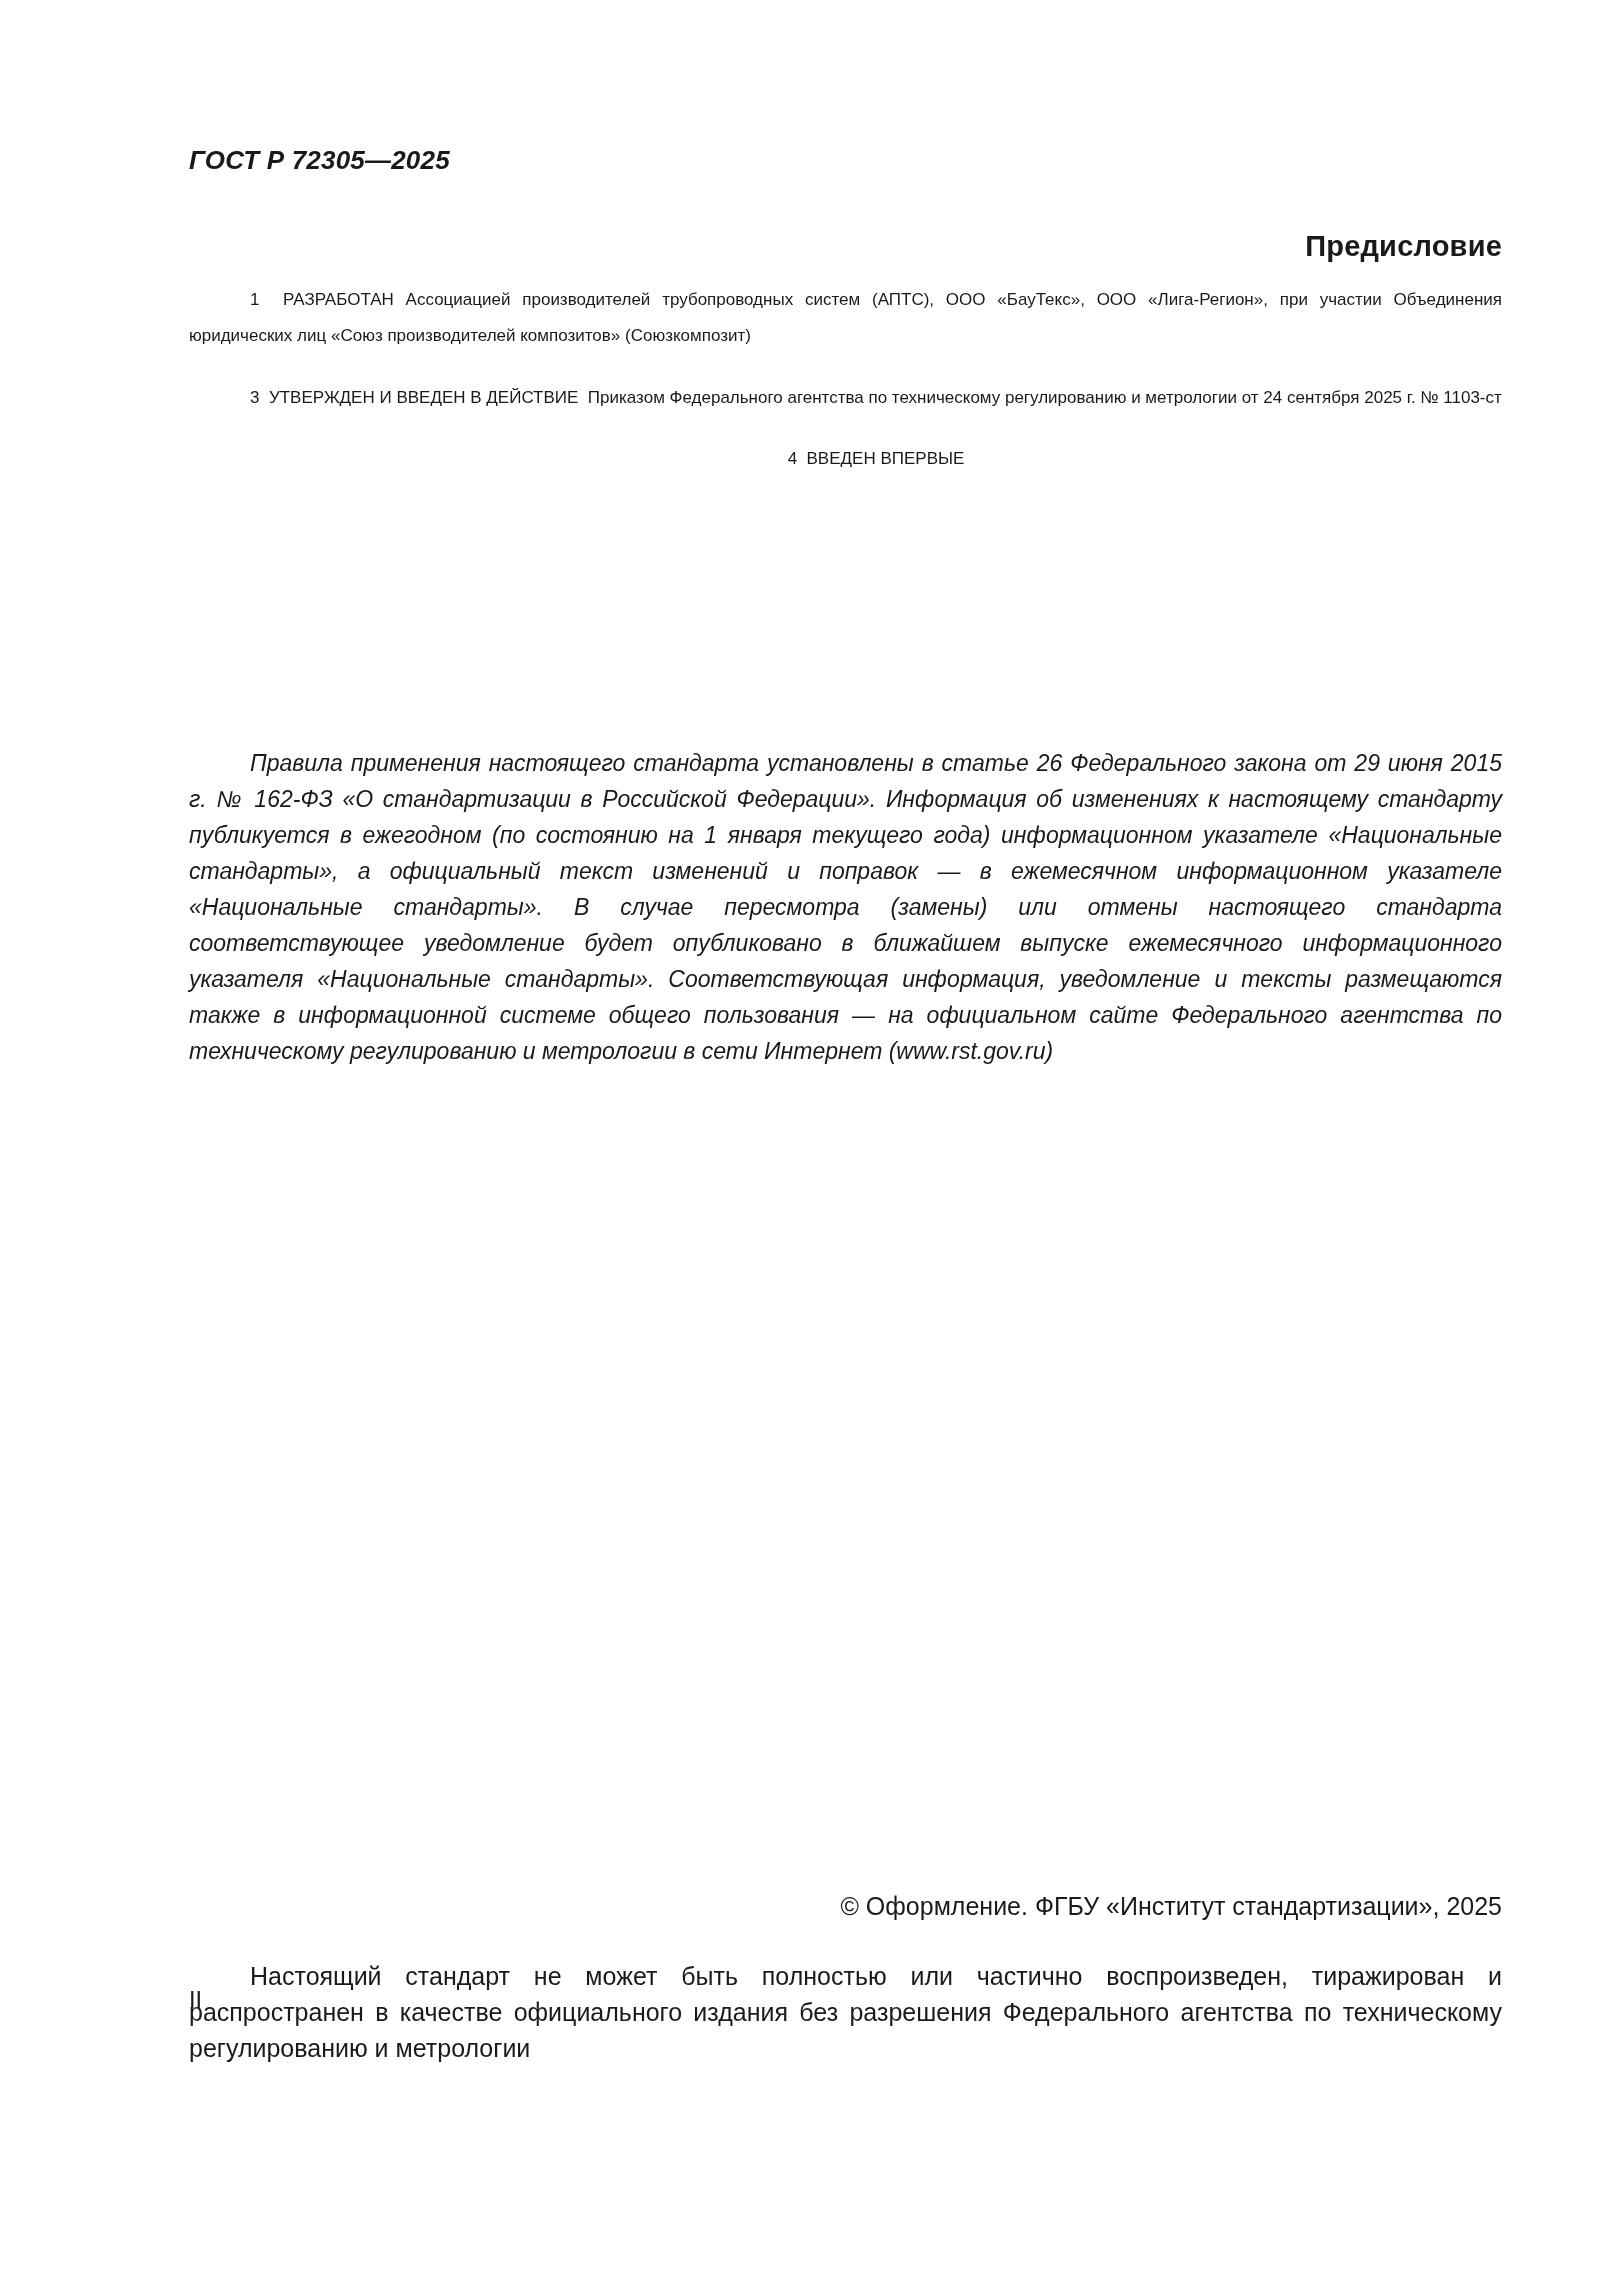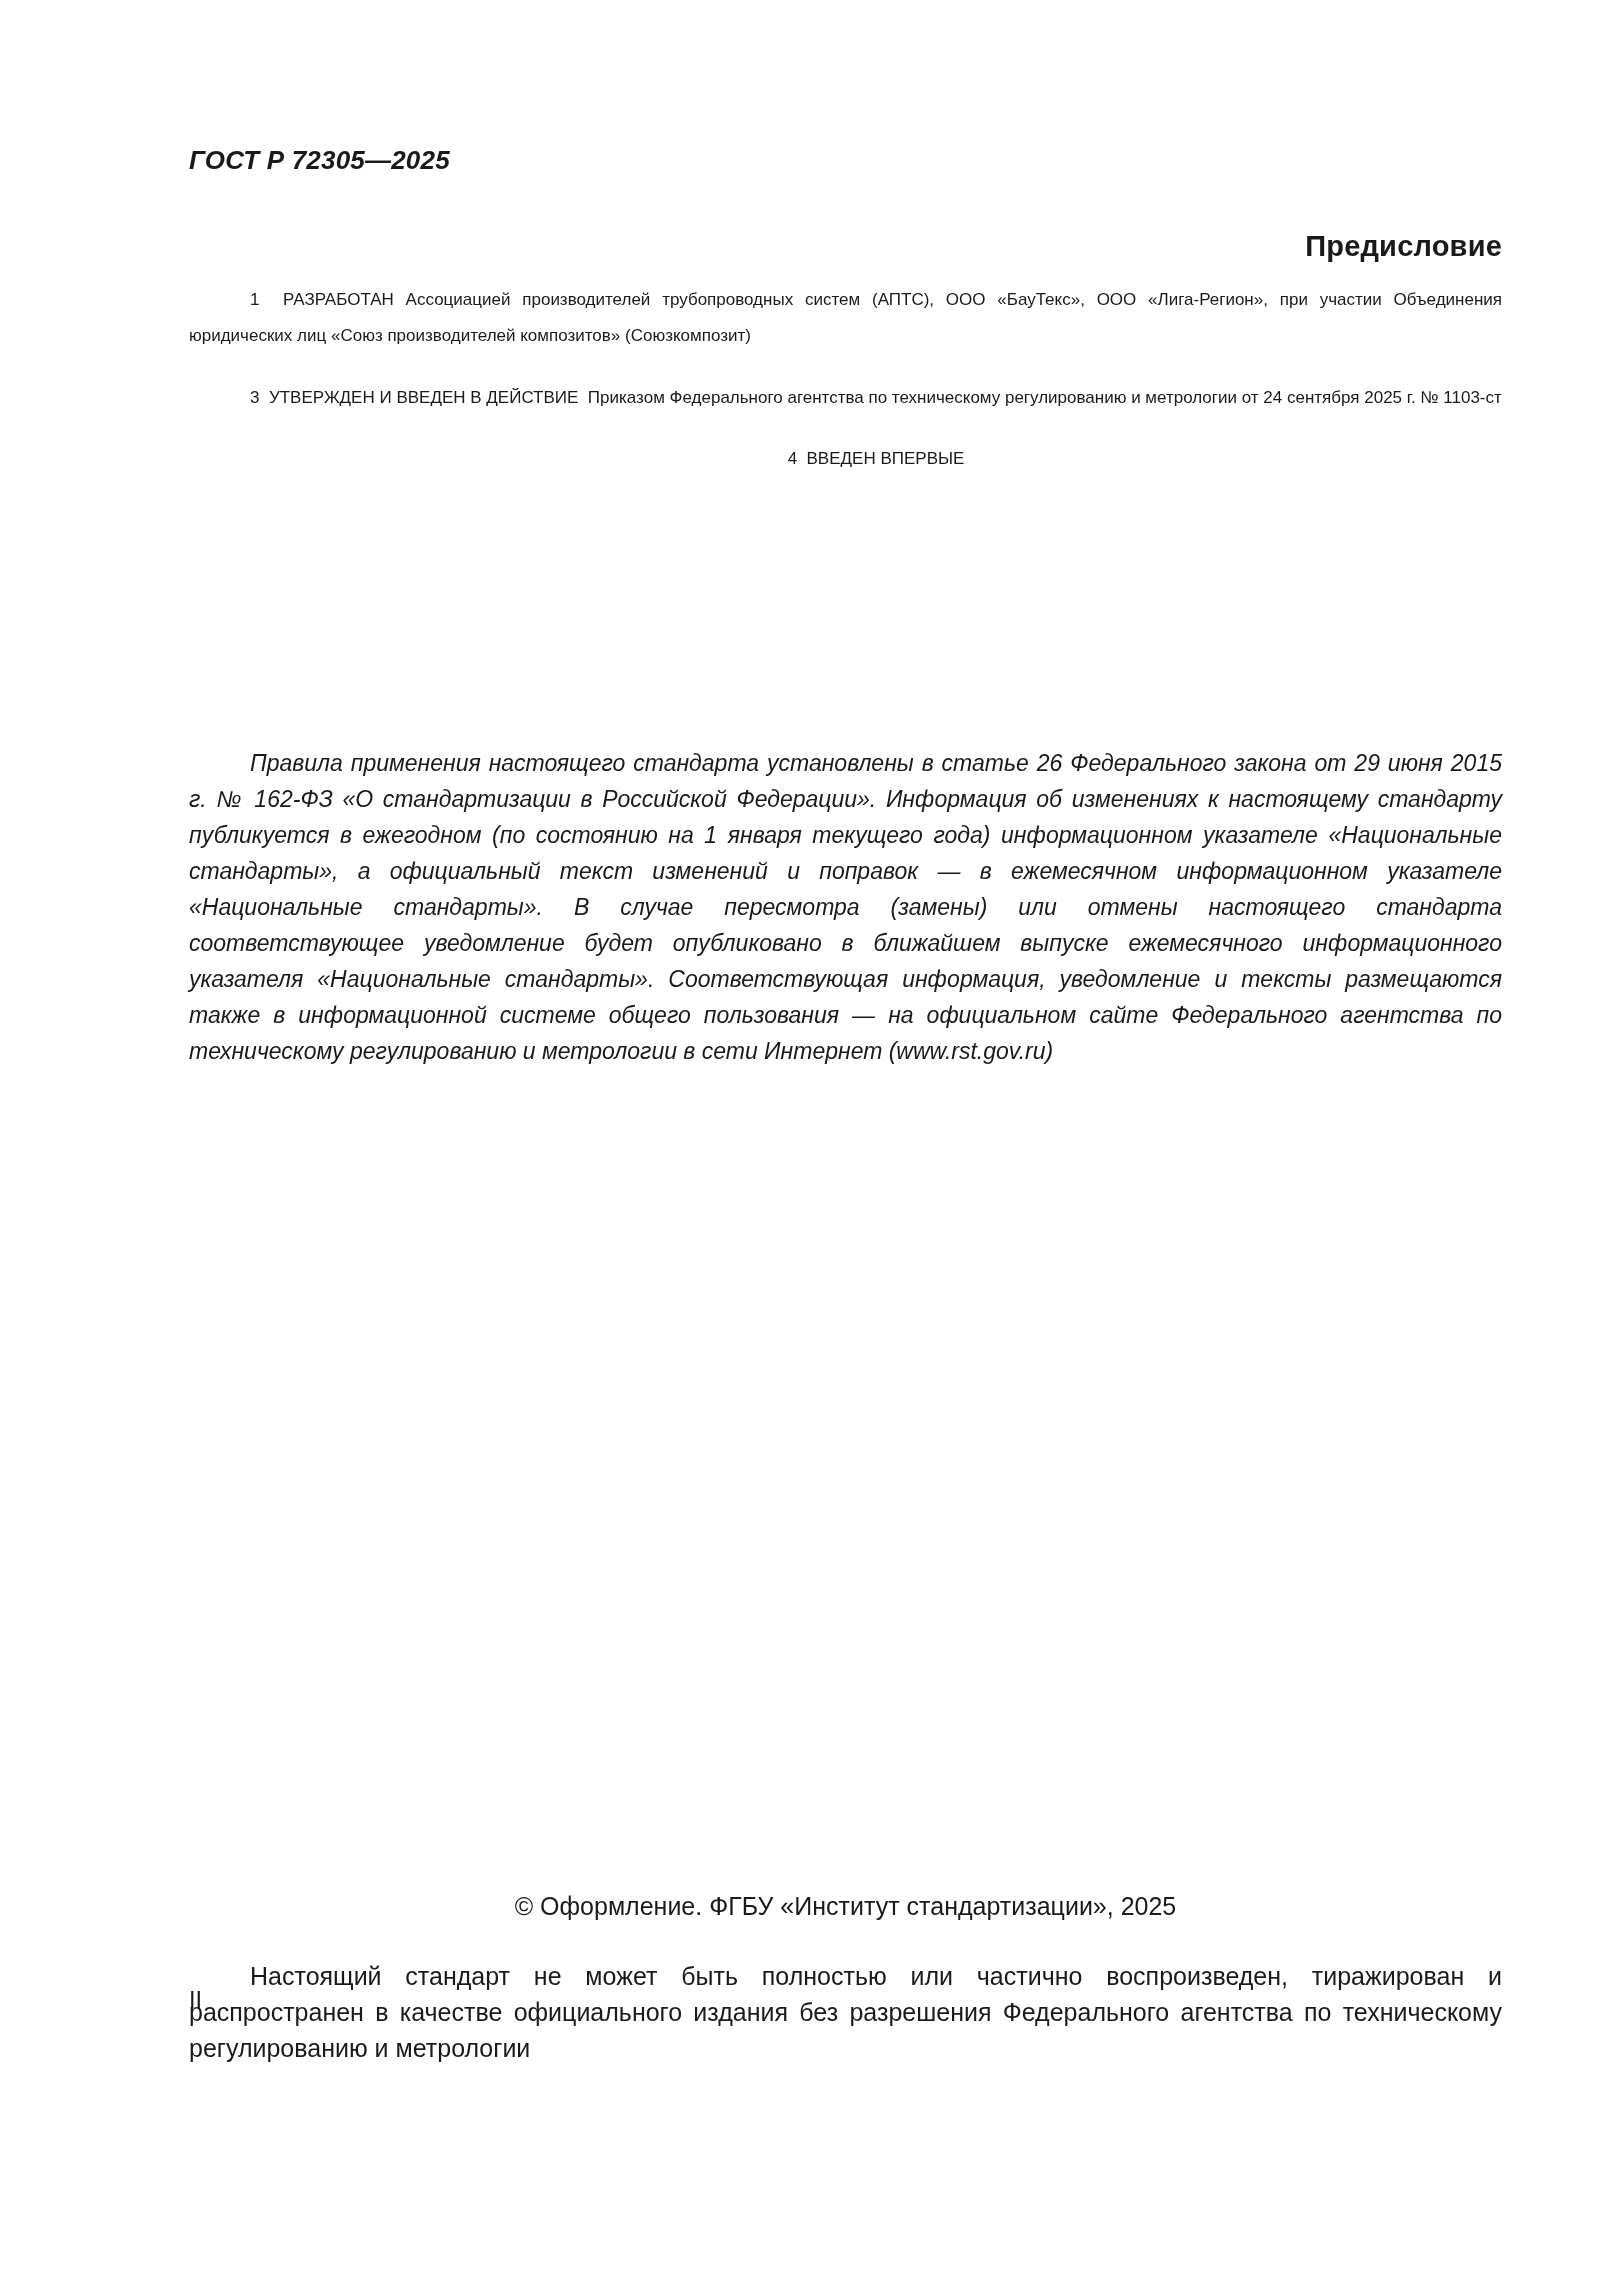--- a/index.html
+++ b/index.html
@@ -84,21 +84,21 @@
     text-justify: inter-word;
     text-indent: 61px;
   }
 
   
   .copyright {
     position: absolute;
     left: 189px;
     top: 1890px;
     width: 1313px;
-    text-align: center;
+    text-align: right;
     font-size: 25px;
     line-height: 33px;
   }
 
   
   .disclaimer {
     position: absolute;
     left: 189px;
     top: 1958px;
     width: 1313px;

